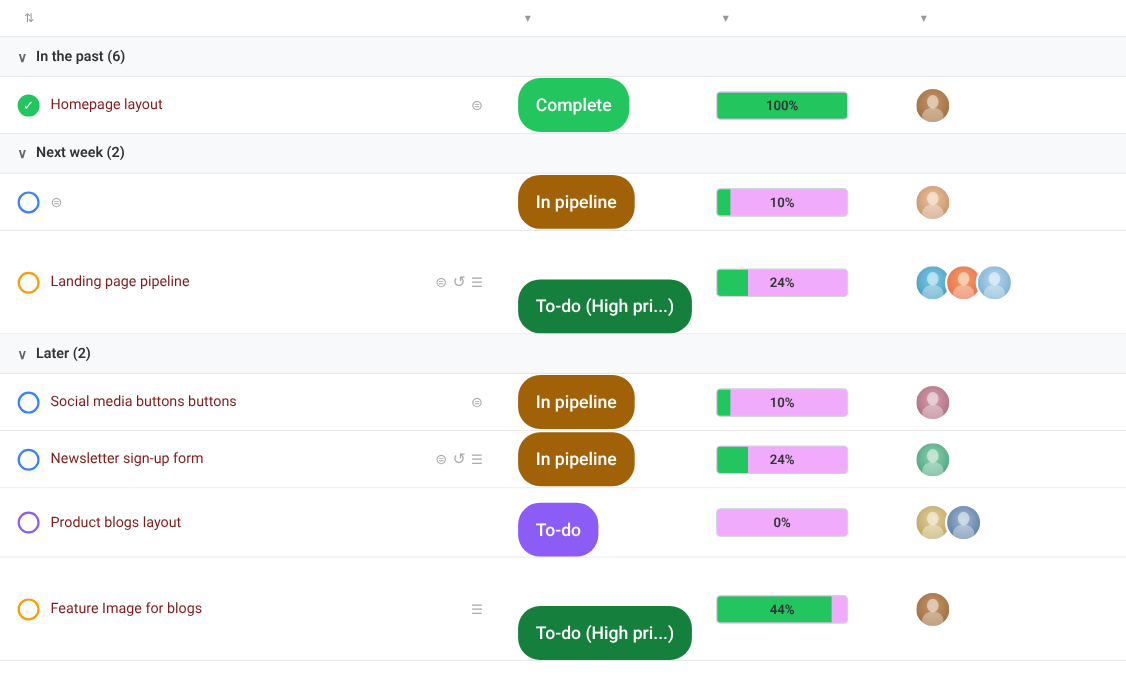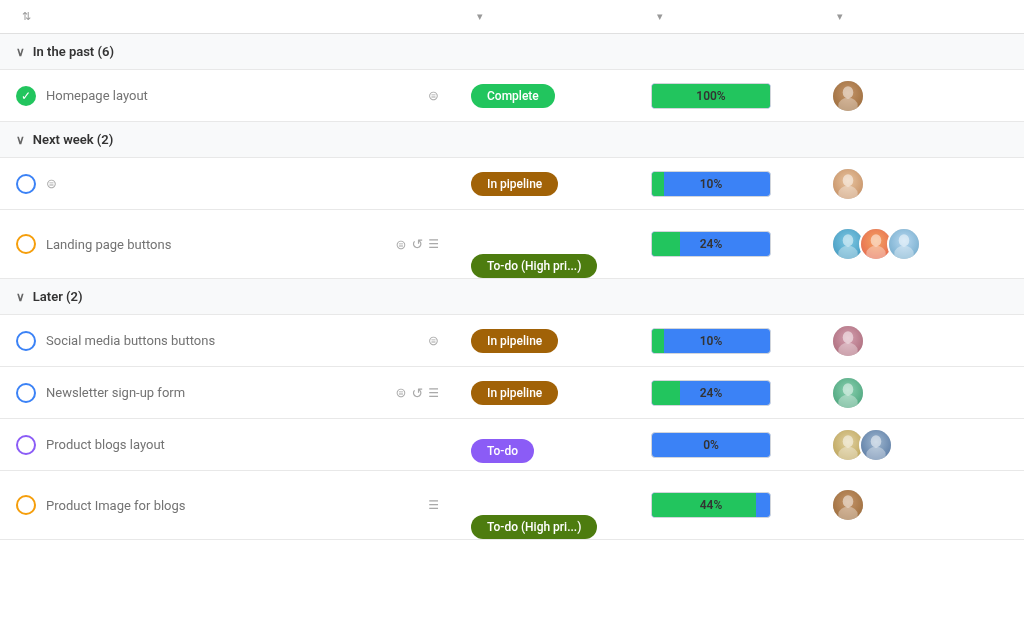--- a/index.html
+++ b/index.html
@@ -109,69 +109,69 @@
       background: white;
     }
 
     .task-icon.todo {
       border: 2px solid #8b5cf6;
       background: white;
     }
 
     .task-name {
       font-size: 13px;
-      color: #737373;
+      color: #7f1d1d;
       flex: 1;
     }
 
     .task-meta-icons {
       display: flex;
       align-items: center;
       gap: 5px;
       color: #aaa;
       font-size: 13px;
     }
 
     .stage-cell {
       padding: 0 16px;
       display: flex;
       align-items: center;
     }
 
     .stage-badge {
       border-radius: 20px;
-      padding: 5px 16px;
-      font-size: 12px;
+      padding: 15px 16px;
+      font-size: 16px;
       font-weight: 500;
       color: white;
       text-align: left;
       white-space: nowrap;
     }
 
     .stage-badge.complete { background: #22c55e; }
     .stage-badge.in-pipeline { background: #a16207; }
-    .stage-badge.todo-high { background: #4d7c0f; margin-top: 44px; }
+    .stage-badge.todo-high { background: #15803d; margin-top: 44px; }
     .stage-badge.todo { background: #8b5cf6; margin-top: 13px; }
 
     .progress-cell {
       padding: 0 16px;
       display: flex;
       align-items: center;
     }
 
     .progress-bar-container {
       display: flex;
       align-items: center;
       border: 1.5px solid #d1d5db;
       border-radius: 4px;
       overflow: hidden;
       width: 120px;
       height: 26px;
       position: relative;
-      background: #3b82f6;
+      background: #f0abfc;
     }
 
     .progress-bar-fill {
       height: 100%;
       background: #22c55e;
       position: absolute;
       left: 0;
       top: 0;
     }
 
@@ -319,21 +319,21 @@
     <rect width="34" height="34" fill="url(#ag2)"></rect>
     <ellipse cx="17" cy="13" rx="6" ry="7" fill="rgba(255,255,255,0.5)"></ellipse>
     <ellipse cx="17" cy="28" rx="11" ry="9" fill="rgba(255,255,255,0.35)"></ellipse>
   </svg></div>
           </div>
         </div>
       </div>
       <div class="task-row">
         <div class="task-cell">
           <div class="task-icon todo-high"></div>
-          <span class="task-name">Landing page buttons</span>
+          <span class="task-name">Landing page pipeline</span>
           <div class="task-meta-icons">
             <span>⊜</span>
             <span style="font-size: 14px;">↺</span>
             <span style="font-size: 12px;">☰</span>
           </div>
         </div>
         <div class="stage-cell">
           <span class="stage-badge todo-high">To-do (High pri...)</span>
         </div>
         <div class="progress-cell">
@@ -495,21 +495,21 @@
     <rect width="34" height="34" fill="url(#ag9)"></rect>
     <ellipse cx="17" cy="13" rx="6" ry="7" fill="rgba(255,255,255,0.5)"></ellipse>
     <ellipse cx="17" cy="28" rx="11" ry="9" fill="rgba(255,255,255,0.35)"></ellipse>
   </svg></div>
           </div>
         </div>
       </div>
       <div class="task-row">
         <div class="task-cell">
           <div class="task-icon todo-high"></div>
-          <span class="task-name">Product Image for blogs</span>
+          <span class="task-name">Feature Image for blogs</span>
           <div class="task-meta-icons">
             <span style="font-size: 12px;">☰</span>
           </div>
         </div>
         <div class="stage-cell">
           <span class="stage-badge todo-high">To-do (High pri...)</span>
         </div>
         <div class="progress-cell">
           <div class="progress-bar-container">
             <div class="progress-bar-fill" style="width: 88%;"></div>

